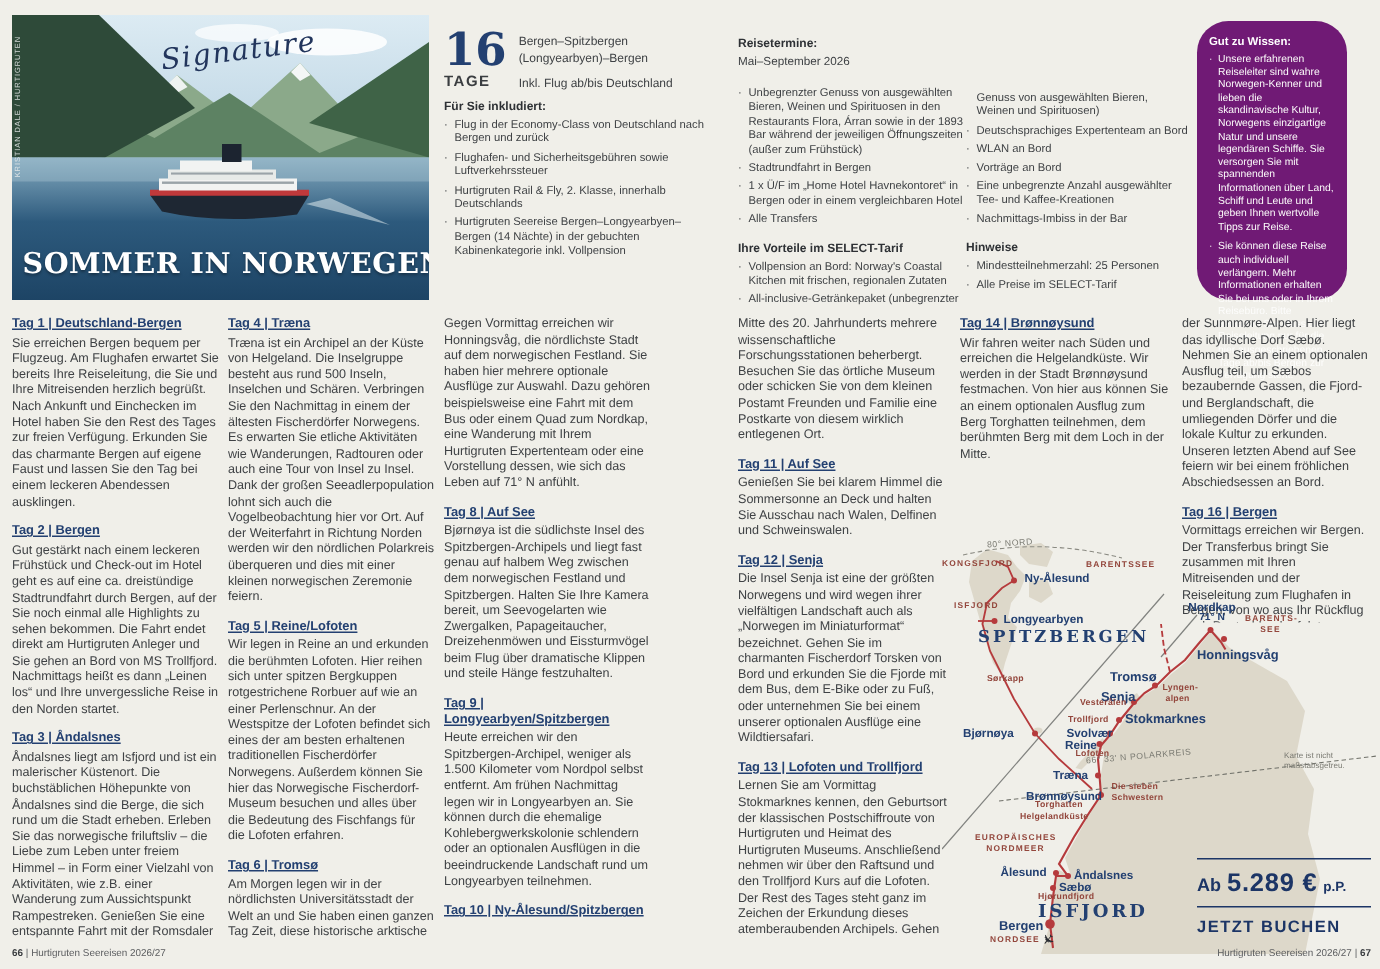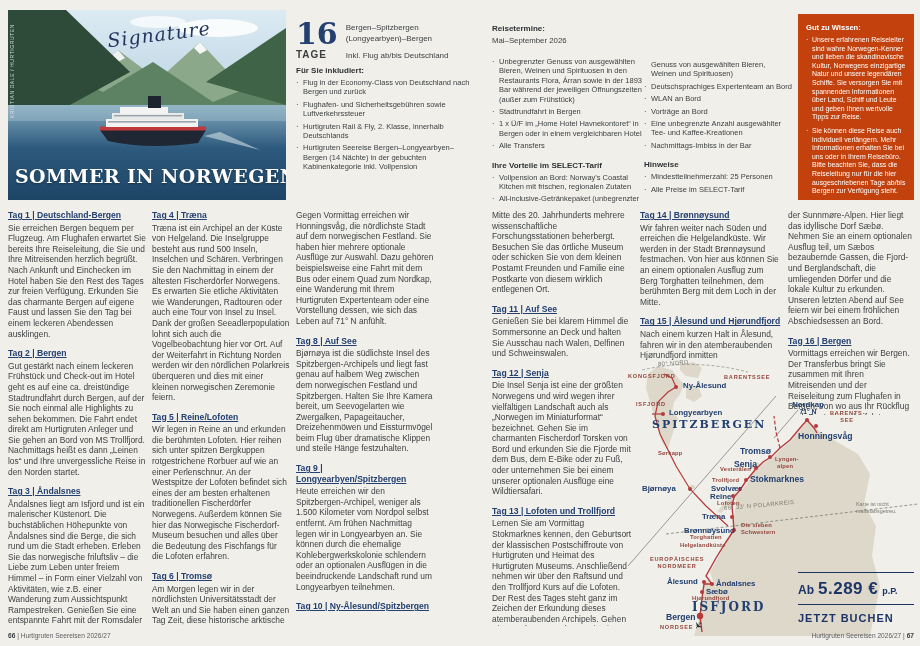--- a/index.html
+++ b/index.html
@@ -38,22 +38,22 @@
   .blist li{position:relative;padding-left:7px;margin-bottom:3px;}
   .blist li::before{content:"·";position:absolute;left:0;top:0;color:#3f4245;}
   .cont-line{font-size:7.5px;line-height:9.4px;padding-left:7px;margin-bottom:3px;}
   .included{position:absolute;left:296px;top:66px;width:182px;}
   .terms1{position:absolute;left:492px;top:24px;width:158px;}
   .terms1 .dates-val{font-size:7.8px;margin:1px 0 12px 0;}
   .terms1 .sel-head{margin-top:10px;}
   .terms2{position:absolute;left:644px;top:60px;width:148px;}
   .terms2 .hin-head{margin-top:10px;}
   .know{
-    position:absolute;left:798px;top:14px;width:116px;height:186px;box-sizing:border-box;
-    background:#c2410c;color:#fdfdfc;padding:9px 8px 8px 8px;
+    position:absolute;left:798px;top:14px;width:100px;height:186px;box-sizing:border-box;
+    background:#701a75;color:#fdfdfc;padding:9px 8px 8px 8px;border-radius:21px;
   }
   .know .sec-head{color:#ffffff;font-size:7.6px;margin-bottom:4px;}
   .know .blist{font-size:6.9px;line-height:8.6px;}
   .know .blist li::before{content:"·";color:#fdfdfc;}
   .know .blist li{margin-bottom:5px;padding-left:6px;}
   
   .col{position:absolute;top:210px;overflow:hidden;}
   .c1{left:8px;width:138px;height:416px;}
   .c2{left:152px;width:138px;height:416px;}
   .c3{left:296px;width:138px;height:416px;}
@@ -259,24 +259,20 @@
   <div class="day">
     <h3 class="day-title">Tag 13 | Lofoten und Trollfjord</h3>
     <p class="day-text">Lernen Sie am Vormittag Stokmarknes kennen, den Geburtsort der klassischen Postschiffroute von Hurtigruten und Heimat des Hurtigruten Museums. Anschließend nehmen wir über den Raftsund und den Trollfjord Kurs auf die Lofoten. Der Rest des Tages steht ganz im Zeichen der Erkundung dieses atemberaubenden Archipels. Gehen Sie angeln, unternehmen Sie eine Kajakfahrt oder genießen Sie die unglaubliche Landschaft bei einem Rundgang oder im Rahmen einer Busrundfahrt.</p>
   </div>
 </div>
 
 <div class="col c5">
   <div class="day">
     <h3 class="day-title">Tag 14 | Brønnøysund</h3>
     <p class="day-text">Wir fahren weiter nach Süden und erreichen die Helgelandküste. Wir werden in der Stadt Brønnøysund festmachen. Von hier aus können Sie an einem optionalen Ausflug zum Berg Torghatten teilnehmen, dem berühmten Berg mit dem Loch in der Mitte.</p>
-  </div>
-  <div class="day">
-    <h3 class="day-title">Tag 15 | Ålesund und Hjørundfjord</h3>
-    <p class="day-text">Nach einem kurzen Halt in Ålesund, fahren wir in den atemberaubenden Hjørundfjord inmitten</p>
   </div>
 </div>
 
 <div class="col c6">
   <div class="day">
     <p class="day-text">der Sunnmøre-Alpen. Hier liegt das idyllische Dorf Sæbø. Nehmen Sie an einem optionalen Ausflug teil, um Sæbos bezaubernde Gassen, die Fjord- und Berglandschaft, die umliegenden Dörfer und die lokale Kultur zu erkunden. Unseren letzten Abend auf See feiern wir bei einem fröhlichen Abschiedsessen an Bord.</p>
   </div>
   <div class="day">
     <h3 class="day-title">Tag 16 | Bergen</h3>
     <p class="day-text">Vormittags erreichen wir Bergen. Der Transferbus bringt Sie zusammen mit Ihren Mitreisenden und der Reiseleitung zum Flughafen in Bergen, von wo aus Ihr Rückflug nach Deutschland erfolgt.</p>

